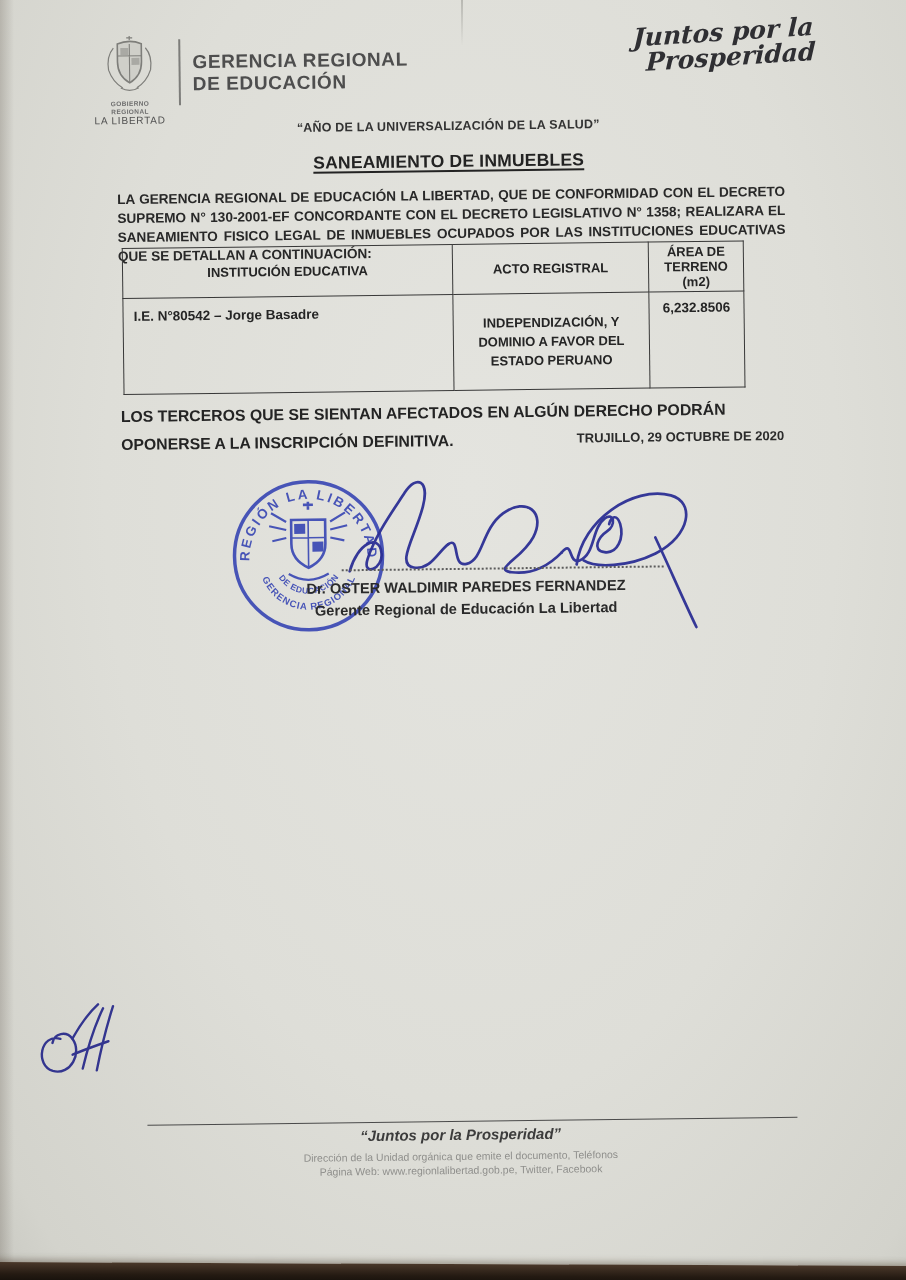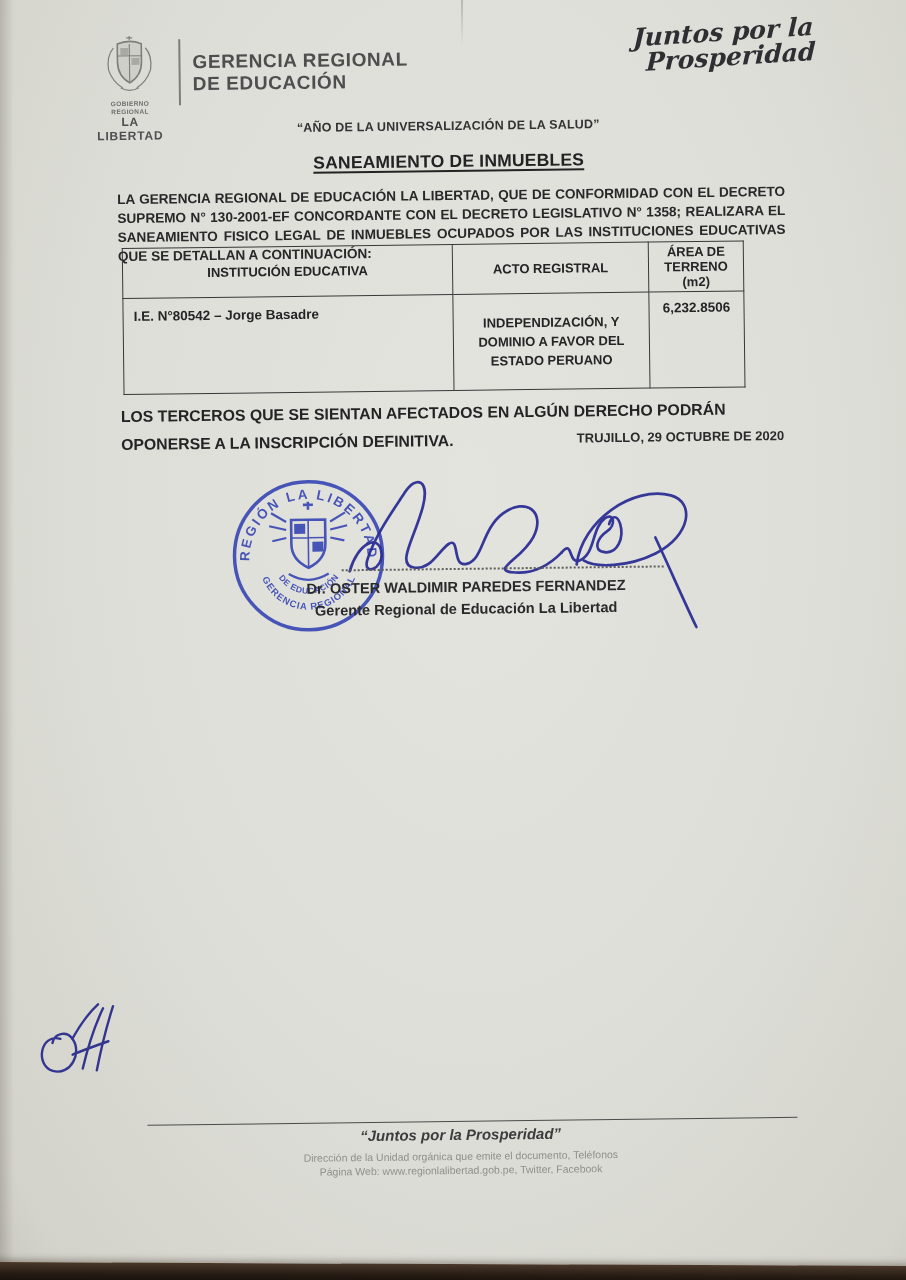--- a/index.html
+++ b/index.html
@@ -22,21 +22,21 @@
   .top-crease { position:absolute; left:461px; top:0; width:2px; height:46px;
     background:linear-gradient(180deg, rgba(110,110,105,0.35), rgba(110,110,105,0)); }
 
   .content { position:absolute; inset:0; transform:rotate(-0.7deg); transform-origin:50% 40%; color:#262626; }
 
   
   .letterhead { position:absolute; left:96px; top:32px; display:flex; align-items:flex-start; }
   .crest { width:78px; text-align:center; }
   .crest svg { display:block; margin:0 auto; }
   .crest-caption { font-size:6.5px; color:#6d6d6d; letter-spacing:0.4px; line-height:7.5px; margin-top:2px; font-weight:bold; }
-  .crest-caption2 { font-size:12px; color:#4f4f4f; letter-spacing:0.8px; font-weight:bold; }
+  .crest-caption2 { font-size:10px; color:#4f4f4f; letter-spacing:0.8px; font-weight:normal; }
   .lh-divider { width:2px; height:66px; background:#7d7d7a; margin:4px 12px 0 10px; }
   .org-name { padding-top:16px; font-weight:bold; color:#4e4e4e; font-size:19px; line-height:22px; letter-spacing:0.6px; }
 
   .slogan-script { position:absolute; left:638px; top:22px; width:220px;
     font-family:"DejaVu Serif", serif; font-style:italic; font-weight:bold;
     color:#2f2f33; transform:rotate(-3deg) skewX(-6deg); }
   .slogan-script .s1 { font-size:25px; line-height:26px; }
   .slogan-script .s2 { font-size:25px; line-height:24px; margin-left:14px; }
 
   .year-motto { position:absolute; left:0; width:100%; top:119px; text-align:center;

